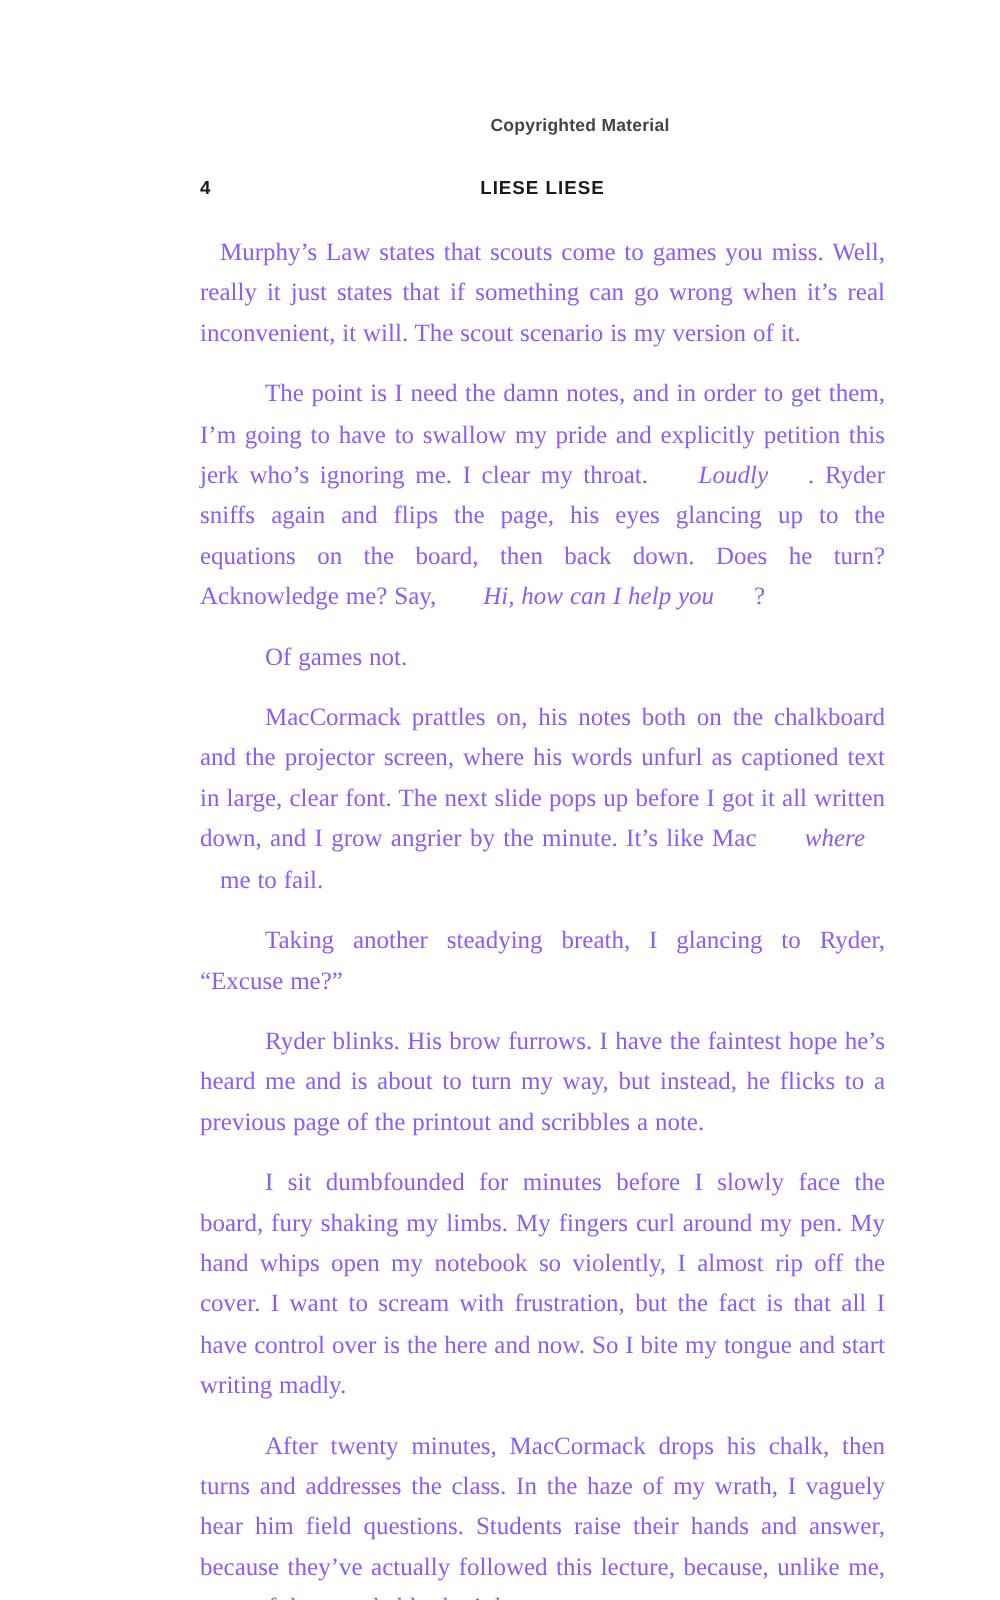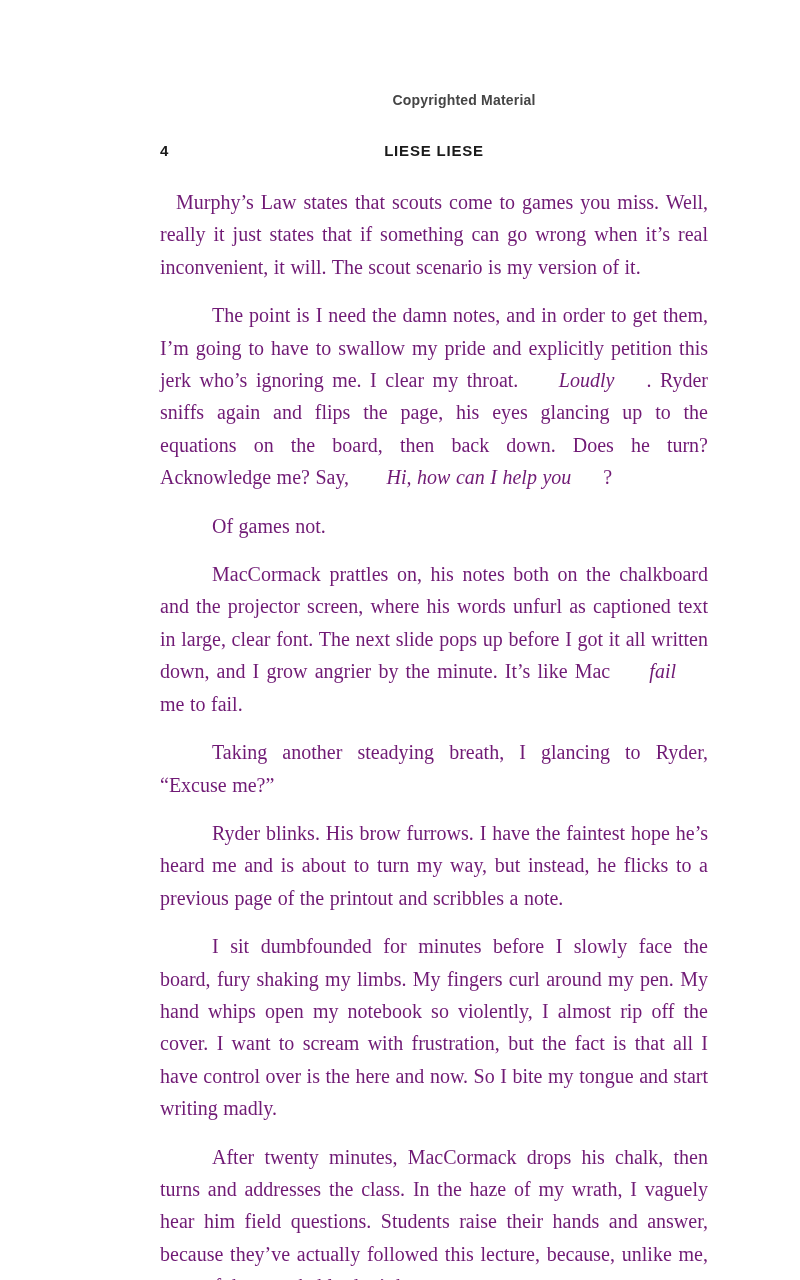--- a/index.html
+++ b/index.html
@@ -54,21 +54,21 @@
   .body-text {
     position: absolute;
     top: 106px;
     left: 80px;
     width: 580px;
   }
   .body-text p.para {
     font-size: 20px;
     line-height: 32.4px;
     text-align: justify;
-    color: #701a75;
+    color: #8b5cf6;
     word-spacing: 0.5px;
     font-family: Liberation Serif, serif;
   }
   .body-text p.para.indent { text-indent: 36px; }
   .body-text em { font-style: italic; }
 </style>
 </head>
 <body>
 
 <div class="page">
@@ -77,21 +77,21 @@
 
   <div class="running-head">
     <span class="page-num">4</span>
     <span class="author">LIESE LIESE</span>
   </div>
 
   <div class="body-text" id="body-text">
       <p class="para"><span>Murphy’s Law states that scouts come to games you miss. Well, really it just states that if something can go wrong when it’s real inconvenient, it will. The scout scenario is my version of it.</span></p>
       <p class="para indent"><span>The point is I need the damn notes, and in order to get them, I’m going to have to swallow my pride and explicitly petition this jerk who’s ignoring me. I clear my throat. </span><em>Loudly</em><span>. Ryder sniffs again and flips the page, his eyes glancing up to the equations on the board, then back down. Does he turn? Acknowledge me? Say, </span><em>Hi, how can I help you</em><span>?</span></p>
       <p class="para indent"><span>Of games not.</span></p>
-      <p class="para indent"><span>MacCormack prattles on, his notes both on the chalkboard and the projector screen, where his words unfurl as captioned text in large, clear font. The next slide pops up before I got it all written down, and I grow angrier by the minute. It’s like Mac </span><em>fail</em><span> me to fail.</span></p>
+      <p class="para indent"><span>MacCormack prattles on, his notes both on the chalkboard and the projector screen, where his words unfurl as captioned text in large, clear font. The next slide pops up before I got it all written down, and I grow angrier by the minute. It’s like Mac </span><em>where</em><span> me to fail.</span></p>
       <p class="para indent"><span>Taking another steadying breath, I glancing to Ryder, “Excuse me?”</span></p>
       <p class="para indent"><span>Ryder blinks. His brow furrows. I have the faintest hope he’s heard me and is about to turn my way, but instead, he flicks to a previous page of the printout and scribbles a note.</span></p>
       <p class="para indent"><span>I sit dumbfounded for minutes before I slowly face the board, fury shaking my limbs. My fingers curl around my pen. My hand whips open my notebook so violently, I almost rip off the cover. I want to scream with frustration, but the fact is that all I have control over is the here and now. So I bite my tongue and start writing madly.</span></p>
       <p class="para indent"><span>After twenty minutes, MacCormack drops his chalk, then turns and addresses the class. In the haze of my wrath, I vaguely hear him field questions. Students raise their hands and answer, because they’ve actually followed this lecture, because, unlike me, most of them probably don’t have two</span></p>
     </div>
 
   <div class="copyright bottom">Copyrighted Material</div>
 
 </div>
 

